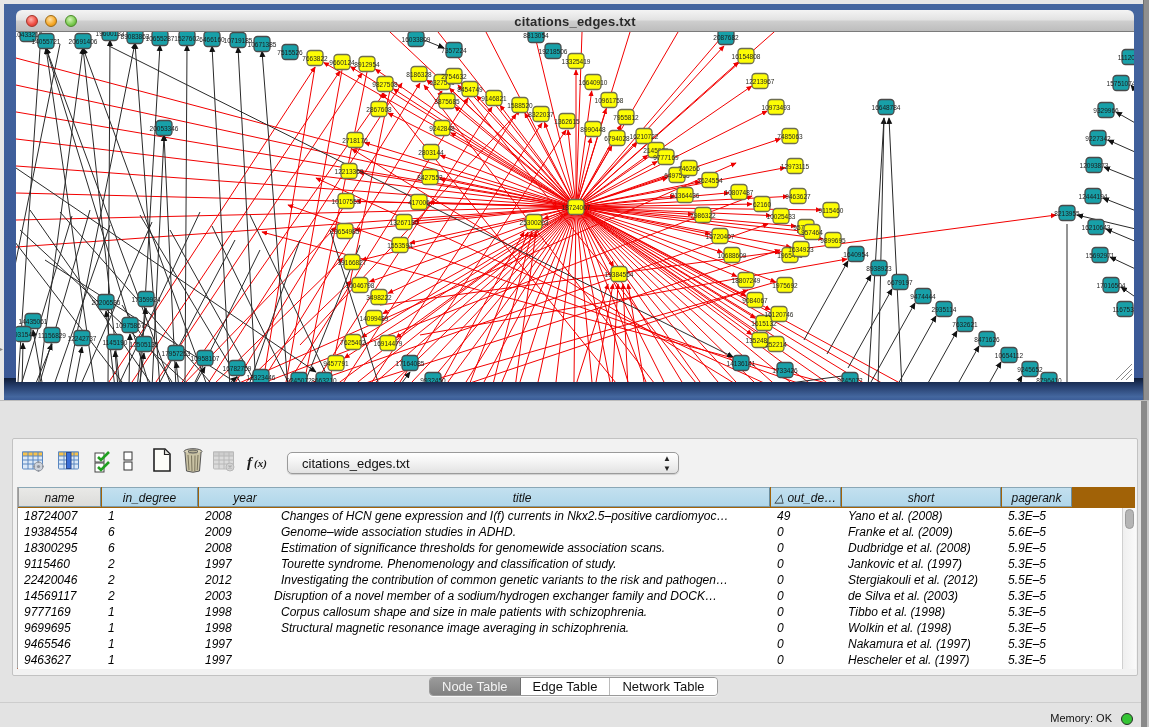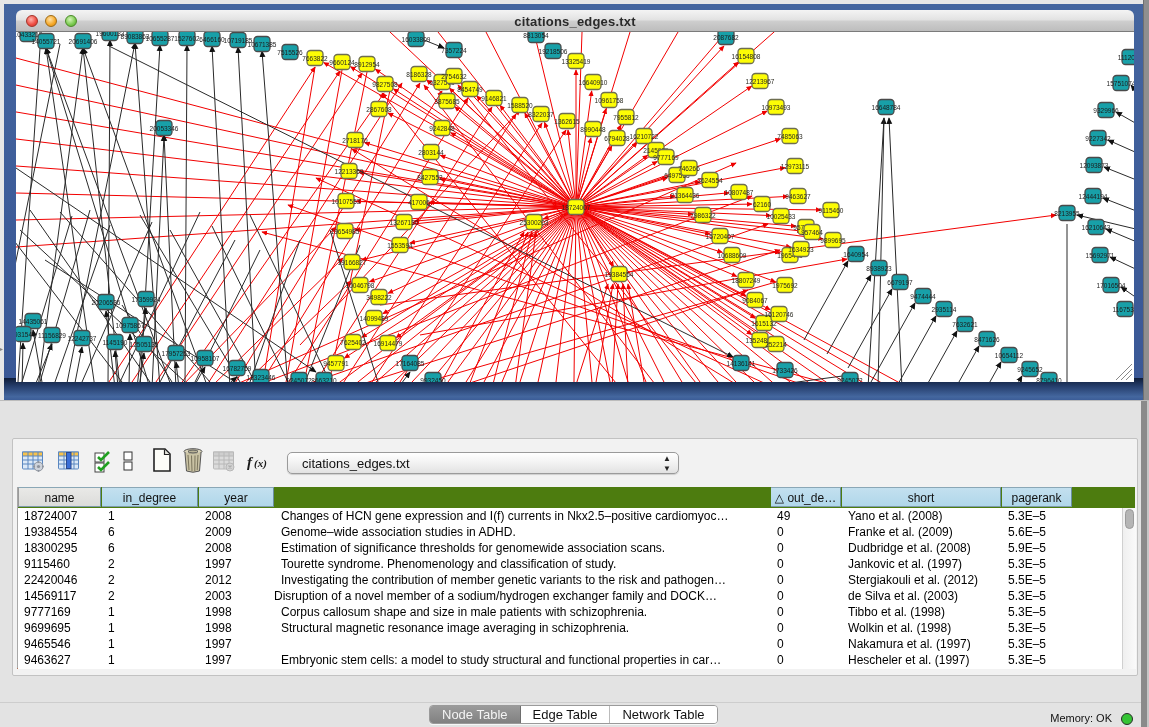--- a/index.html
+++ b/index.html
@@ -19,30 +19,30 @@
 #tpbar { position:absolute; left:0; top:2px; width:1141px; height:32px; background:#dedede; }
 #tpbar .t { position:absolute; left:8px; top:9px; font-size:13px; color:#1a1a1a; }
 #tpfloat { position:absolute; left:1101px; top:8px; }
 #tpclose { position:absolute; left:1123px; top:5px; font-size:15px; font-weight:bold; color:#111; }
 #inner { position:absolute; left:12px; top:37px; width:1126px; height:238px; background:#f2f2f2; border:1px solid #c2c2c2; border-radius:2px; }
 .tbico { position:absolute; top:48px; }
 #combo { position:absolute; left:287px; top:51px; width:392px; height:22px; border:1px solid #9a9a9a; border-radius:5px;
   background:linear-gradient(180deg,#ffffff 0%,#f2f2f2 50%,#e2e2e2 100%); box-shadow:0 1px 1px rgba(0,0,0,0.15);}
 #combo .t { position:absolute; left:14px; top:3px; font-size:13px; color:#111; }
 #combo .ar { position:absolute; right:7px; top:1px; font-size:8px; color:#222; line-height:10px; text-align:center; }
-#tablewrap { position:absolute; left:17px; top:86px; width:1118px; height:182px; background:#4d7c0f; border-left:1px solid #a8a8a8; border-bottom:1px solid #c2410c; }
+#tablewrap { position:absolute; left:17px; top:86px; width:1118px; height:182px; background:#a16207; border-left:1px solid #a8a8a8; border-bottom:1px solid #c2410c;font-style:italic; }
 .th { position:absolute; top:0; height:20px; background:linear-gradient(180deg,#c3e0ef 0%,#b0d7ea 100%); border-right:1px solid #6b8ea0; border-top:1px solid #8aa7b6; border-bottom:1px solid #7d9aa9;
   font-size:12px; color:#111; text-align:center; line-height:20px; }
 .th.gray { background:linear-gradient(180deg,#e9e9e7 0%,#dcdcda 100%); border-left:1px solid #9a9a9a;}
 .tr { position:absolute; left:0; width:1075px; height:16px; }
 .td { position:absolute; top:1px; font-size:12px; color:#000; white-space:nowrap; overflow:hidden; }
 #vscroll { position:absolute; left:1104px; top:21px; width:14px; height:161px; background:linear-gradient(90deg,#efefef,#fafafa); border-left:1px solid #d0d0d0; }
 #vthumb { position:absolute; left:2px; top:1px; width:9px; height:20px; border-radius:5px; background:#b5b5b5; border:1px solid #9a9a9a; }
 #tabsrow { position:absolute; left:0; top:275px; width:1141px; height:26px; }
-#segment { position:absolute; left:429px; top:1px; height:19px; border:1px solid #9a9a9a; border-radius:4px; overflow:hidden; box-shadow:0 1px 0 rgba(255,255,255,0.7);margin-top:28px; }
+#segment { position:absolute; left:429px; top:1px; height:19px; border:1px solid #9a9a9a; border-radius:4px; overflow:hidden; box-shadow:0 1px 0 rgba(255,255,255,0.7); }
 .seg { float:left; height:19px; line-height:18px; font-size:13px; padding:0 12px; background:#fff; color:#111; border-right:1px solid #bbb; }
 .seg.sel { background:linear-gradient(180deg,#9a9a9a 0%,#7e7e7e 100%); color:#f4f4f4; border-right:1px solid #6e6e6e; }
 .seg:last-child { border-right:none; }
 #statusrow { position:absolute; left:0; top:301px; width:1141px; height:26px; border-top:1px solid #cdcdcd; }
 #mem { position:absolute; left:1020px; top:9px; width:92px; text-align:right; font-size:11px; color:#111; }
 #memdot { position:absolute; left:1121px; top:10px; width:12px; height:12px; border-radius:50%; background:#35c435; border:1.5px solid #2a2a2a; }
 #botrightstrip { position:absolute; left:1141px; top:0; width:8px; height:327px; background:#8a8a8a; border-right:2px solid #c6c6c6; }
 #divarrow { position:absolute; left:570px; top:-1px; font-size:7px; color:#777; }
 </style></head>
 <body>
@@ -902,21 +902,22 @@
         <text x="1" y="16" font-family="Liberation Serif, serif" font-style="italic" font-weight="bold" font-size="15" fill="#1a1a1a">f</text>
         <text x="8" y="16" font-family="Liberation Serif, serif" font-style="italic" font-weight="bold" font-size="11" fill="#1a1a1a">(x)</text>
       </svg></div>
   <div id="combo">
       <div class="t">citations_edges.txt</div>
       <div class="ar">▲<br>▼</div>
     </div>
   <div id="tablewrap">
       <div class="th gray" style="left:0px;width:83px">name</div>
       <div class="th" style="left:84px;width:96px">in_degree</div>
-      <div class="th" style="left:181px;width:75px">year</div>
+      <div class="th" style="left:181px;width:93px">year</div>
+      <div class="th" style="left:257px;width:495px">title</div>
       <div class="th" style="left:753px;width:70px">△ out_de…</div>
       <div class="th" style="left:824px;width:159px">short</div>
       <div class="th" style="left:984px;width:70px">pagerank</div>
     <div style="position:absolute;left:0;top:21px;width:1118px;height:161px;background:#fff;">
         <div class="tr" style="top:0px">
           <div class="td" style="left:6px;width:76px">18724007</div>
           <div class="td" style="left:90px;width:89px">1</div>
           <div class="td" style="left:187px;width:68px">2008</div>
           <div class="td" style="left:263px;width:488px">Changes of HCN gene expression and I(f) currents in Nkx2.5–positive cardiomyoc…</div>
           <div class="td" style="left:759px;width:63px">49</div>
@@ -947,21 +948,21 @@
           <div class="td" style="left:187px;width:68px">1997</div>
           <div class="td" style="left:263px;width:488px">Tourette syndrome. Phenomenology and classification of study.</div>
           <div class="td" style="left:759px;width:63px">0</div>
           <div class="td" style="left:830px;width:152px">Jankovic et al. (1997)</div>
           <div class="td" style="left:990px;width:83px">5.3E–5</div>
         </div>
         <div class="tr" style="top:64px">
           <div class="td" style="left:6px;width:76px">22420046</div>
           <div class="td" style="left:90px;width:89px">2</div>
           <div class="td" style="left:187px;width:68px">2012</div>
-          <div class="td" style="left:263px;width:488px">Investigating the contribution of member genetic variants to the risk and pathogen…</div>
+          <div class="td" style="left:263px;width:488px">Investigating the contribution of common genetic variants to the risk and pathogen…</div>
           <div class="td" style="left:759px;width:63px">0</div>
           <div class="td" style="left:830px;width:152px">Stergiakouli et al. (2012)</div>
           <div class="td" style="left:990px;width:83px">5.5E–5</div>
         </div>
         <div class="tr" style="top:80px">
           <div class="td" style="left:6px;width:76px">14569117</div>
           <div class="td" style="left:90px;width:89px">2</div>
           <div class="td" style="left:187px;width:68px">2003</div>
           <div class="td" style="left:256px;width:488px">Disruption of a novel member of a sodium/hydrogen exchanger family and DOCK…</div>
           <div class="td" style="left:759px;width:63px">0</div>
@@ -991,21 +992,20 @@
           <div class="td" style="left:90px;width:89px">1</div>
           <div class="td" style="left:187px;width:68px">1997</div>
           <div class="td" style="left:759px;width:63px">0</div>
           <div class="td" style="left:830px;width:152px">Nakamura et al. (1997)</div>
           <div class="td" style="left:990px;width:83px">5.3E–5</div>
         </div>
         <div class="tr" style="top:144px">
           <div class="td" style="left:6px;width:76px">9463627</div>
           <div class="td" style="left:90px;width:89px">1</div>
           <div class="td" style="left:187px;width:68px">1997</div>
-          <div class="td" style="left:263px;width:488px">Embryonic stem cells: a model to study structural and functional properties in car…</div>
           <div class="td" style="left:759px;width:63px">0</div>
           <div class="td" style="left:830px;width:152px">Hescheler et al. (1997)</div>
           <div class="td" style="left:990px;width:83px">5.3E–5</div>
         </div>
       </div>
     <div id="vscroll">
         <div id="vthumb"></div>
       </div>
   </div>
   <div id="tabsrow">

